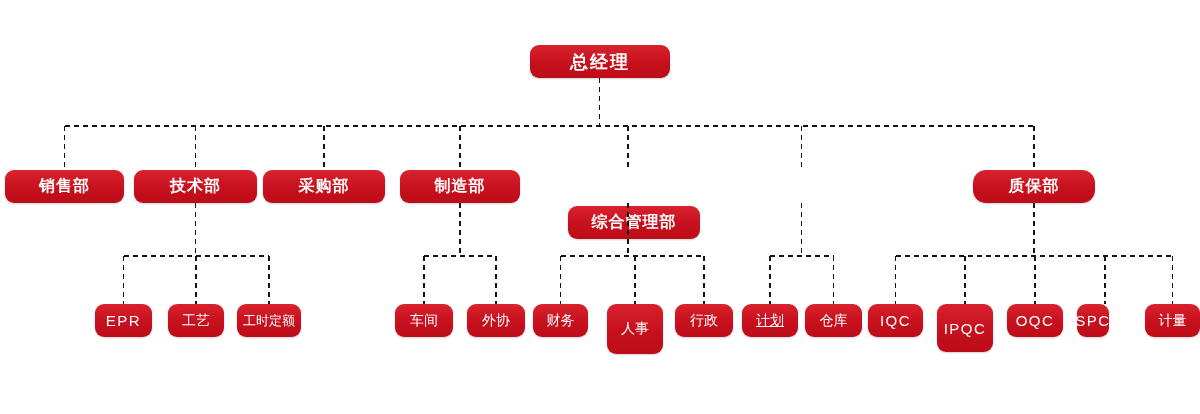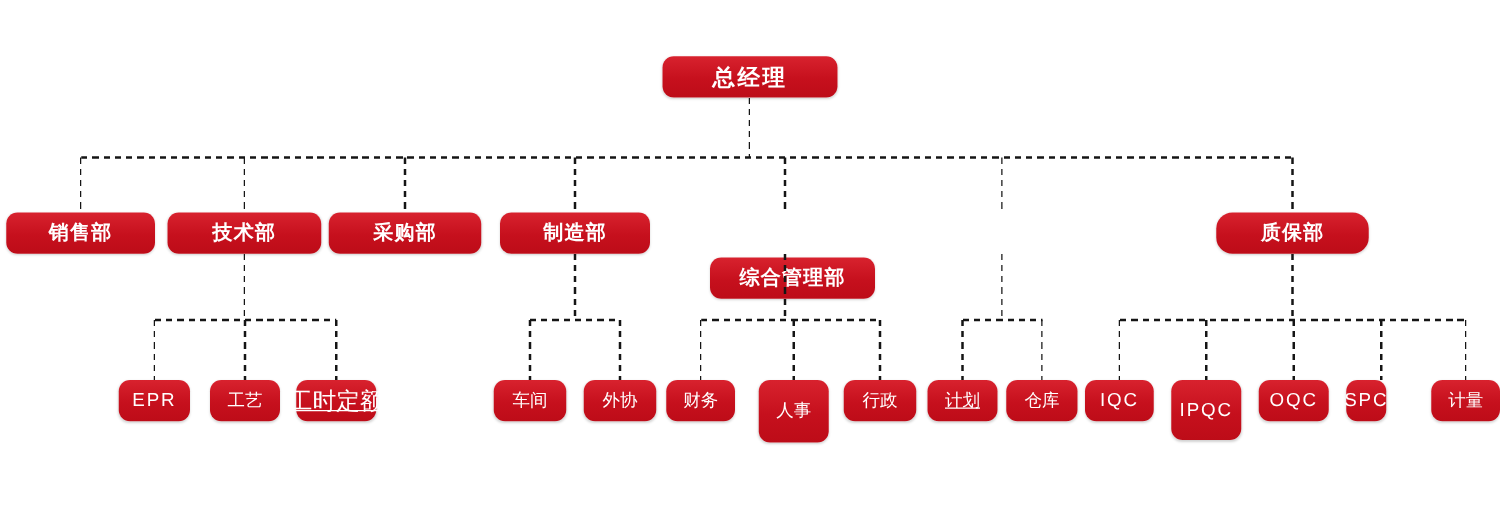--- a/index.html
+++ b/index.html
@@ -25,21 +25,21 @@
     border-radius: 9px;
     color: #ffffff;
     white-space: nowrap;
     box-shadow: 0 1px 2px rgba(0,0,0,0.18);
     text-align: center;
   }
   .node.lv1 { font-size: 18px; font-weight: bold; letter-spacing: 2px; }
   .node.lv2 { font-size: 16px; font-weight: bold; letter-spacing: 1px; }
   .node.lv3 { font-size: 14px; font-weight: normal; }
   .node.lv3.latin { font-size: 15px; letter-spacing: 1.5px; }
-  .node.lv3.tight { font-size: 19px; text-decoration: underline; }
+  .node.lv3.tight { font-size: 13px; }
   .hline {
     position: absolute;
     height: 1.5px;
     background: repeating-linear-gradient(90deg, #151515 0 5px, transparent 5px 9px);
   }
   .vline {
     position: absolute;
     width: 1.5px;
     background: repeating-linear-gradient(180deg, #151515 0 5px, transparent 5px 9px);
   }

